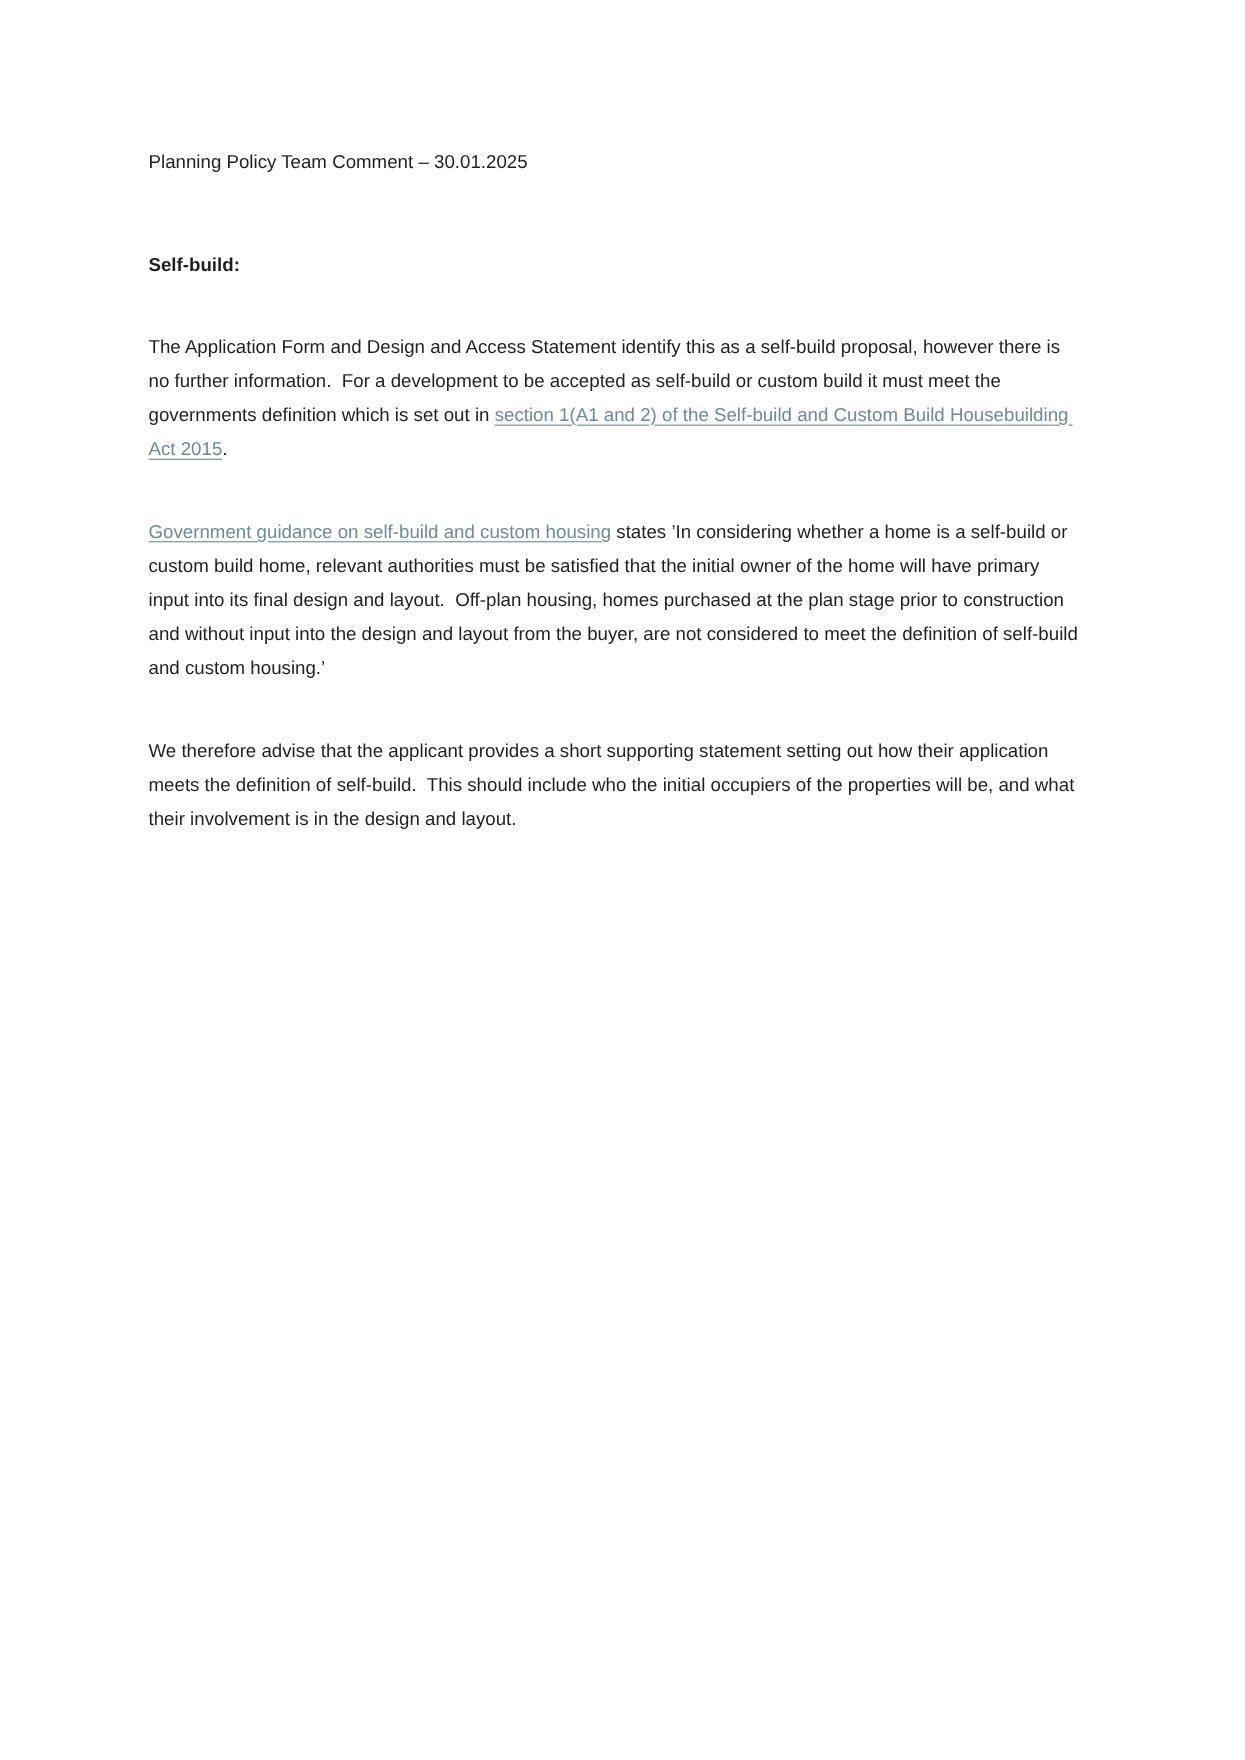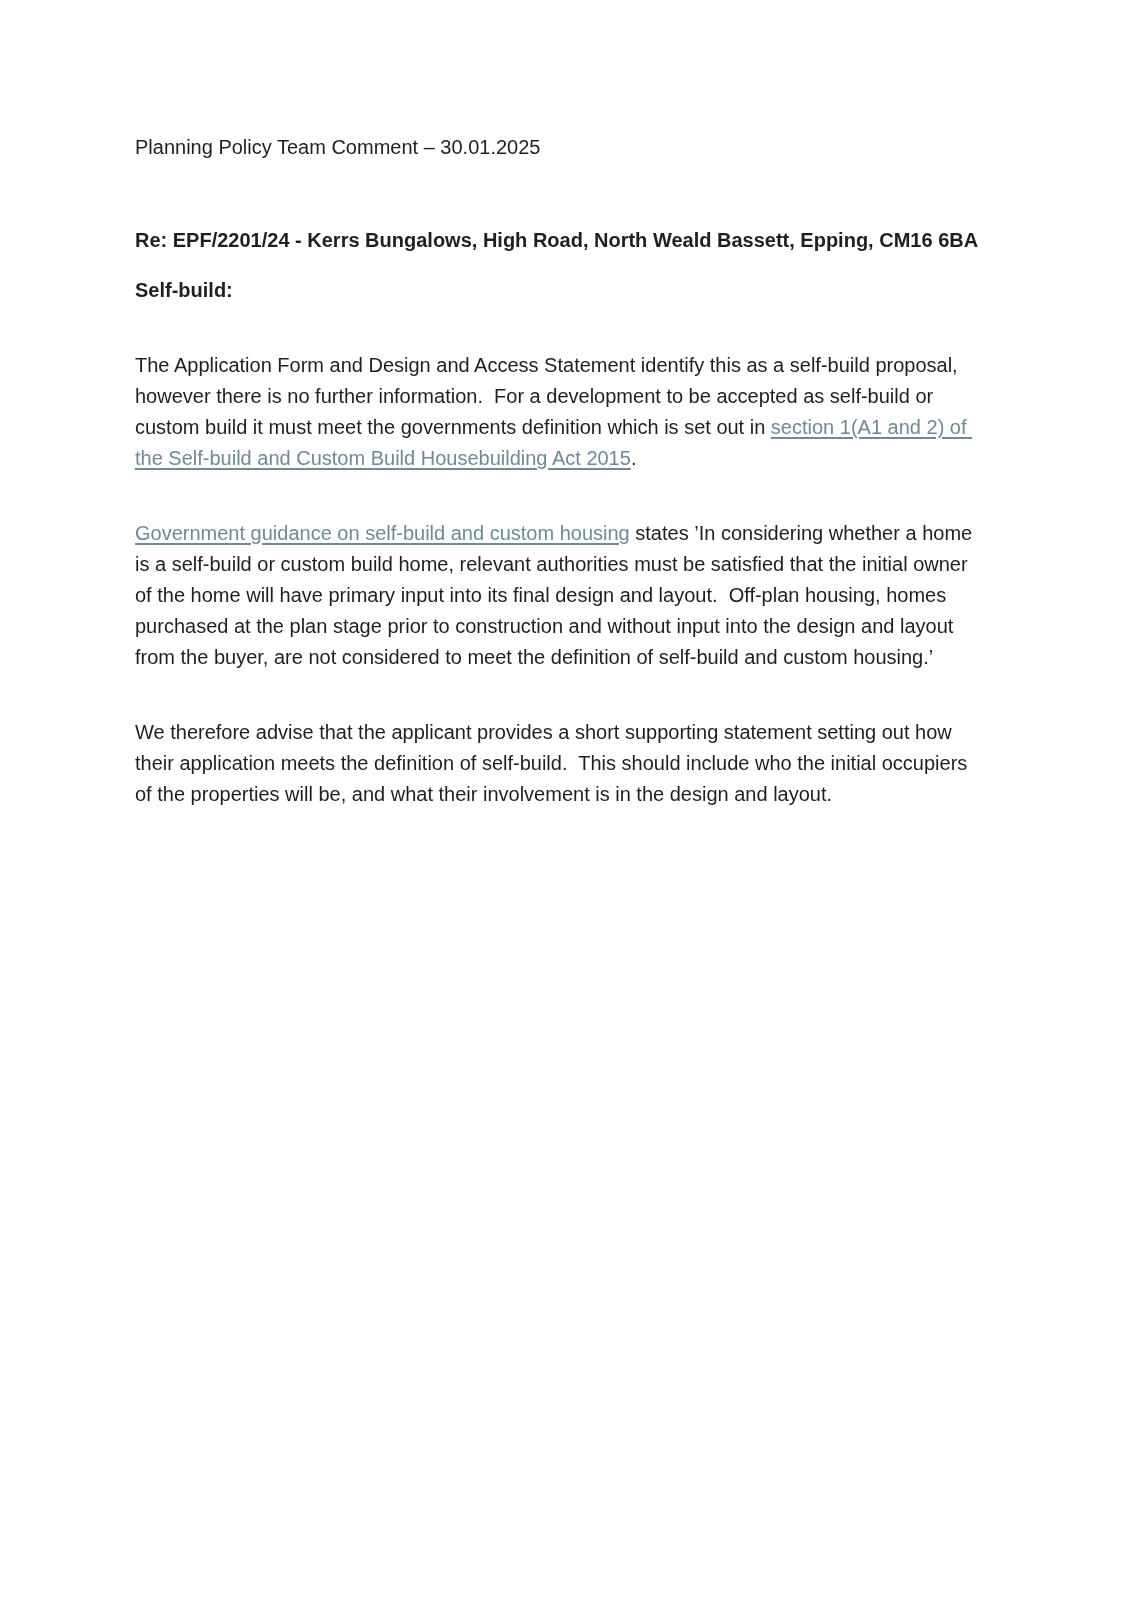--- a/index.html
+++ b/index.html
@@ -14,21 +14,21 @@
     position: relative;
     overflow: hidden;
   }
   .page {
     width: 1132px;
     height: 1600px;
     padding: 132px 146px 0 135px;
     background: var(--page-bg, #ffffff);
   }
   .doc-line, .doc-para {
-    font-size: 20px;
+    font-size: 17px;
     line-height: 31px;
     white-space: pre-wrap;
   }
   .doc-title {
     margin-bottom: 62px;
     font-weight: 400;
   }
   .doc-subject {
     font-weight: 700;
     margin-bottom: 19px;
@@ -50,21 +50,20 @@
   .quote-italic {
   }
 </style>
 </head>
 <body>
 
 <div class="page">
 
   <div class="doc-line doc-title">Planning Policy Team Comment – 30.01.2025</div>
 
-  <div class="doc-line doc-subject">Re: EPF/2201/24 - Kerrs Bungalows, High Road, North Weald Bassett, Epping, CM16 6BA</div>
 
   <div class="doc-line doc-heading">Self-build:</div>
 
   <p class="doc-para"><span>The Application Form and Design and Access Statement identify this as a self-build proposal, however there is no further information.  For a development to be accepted as self-build or custom build it must meet the governments definition which is set out in </span><a class="doc-link">section 1(A1 and 2) of the Self-build and Custom Build Housebuilding Act 2015</a><span>.</span></p>
 
   <p class="doc-para"><a class="doc-link">Government guidance on self-build and custom housing</a><span> states ’</span><span class="quote-italic">In considering whether a home is a self-build or custom build home, relevant authorities must be satisfied that the initial owner of the home will have primary input into its final design and layout.  Off-plan housing, homes purchased at the plan stage prior to construction and without input into the design and layout from the buyer, are not considered to meet the definition of self-build and custom housing.’</span></p>
 
   <p class="doc-para">We therefore advise that the applicant provides a short supporting statement setting out how their application meets the definition of self-build.  This should include who the initial occupiers of the properties will be, and what their involvement is in the design and layout.</p>
 
 </div>

